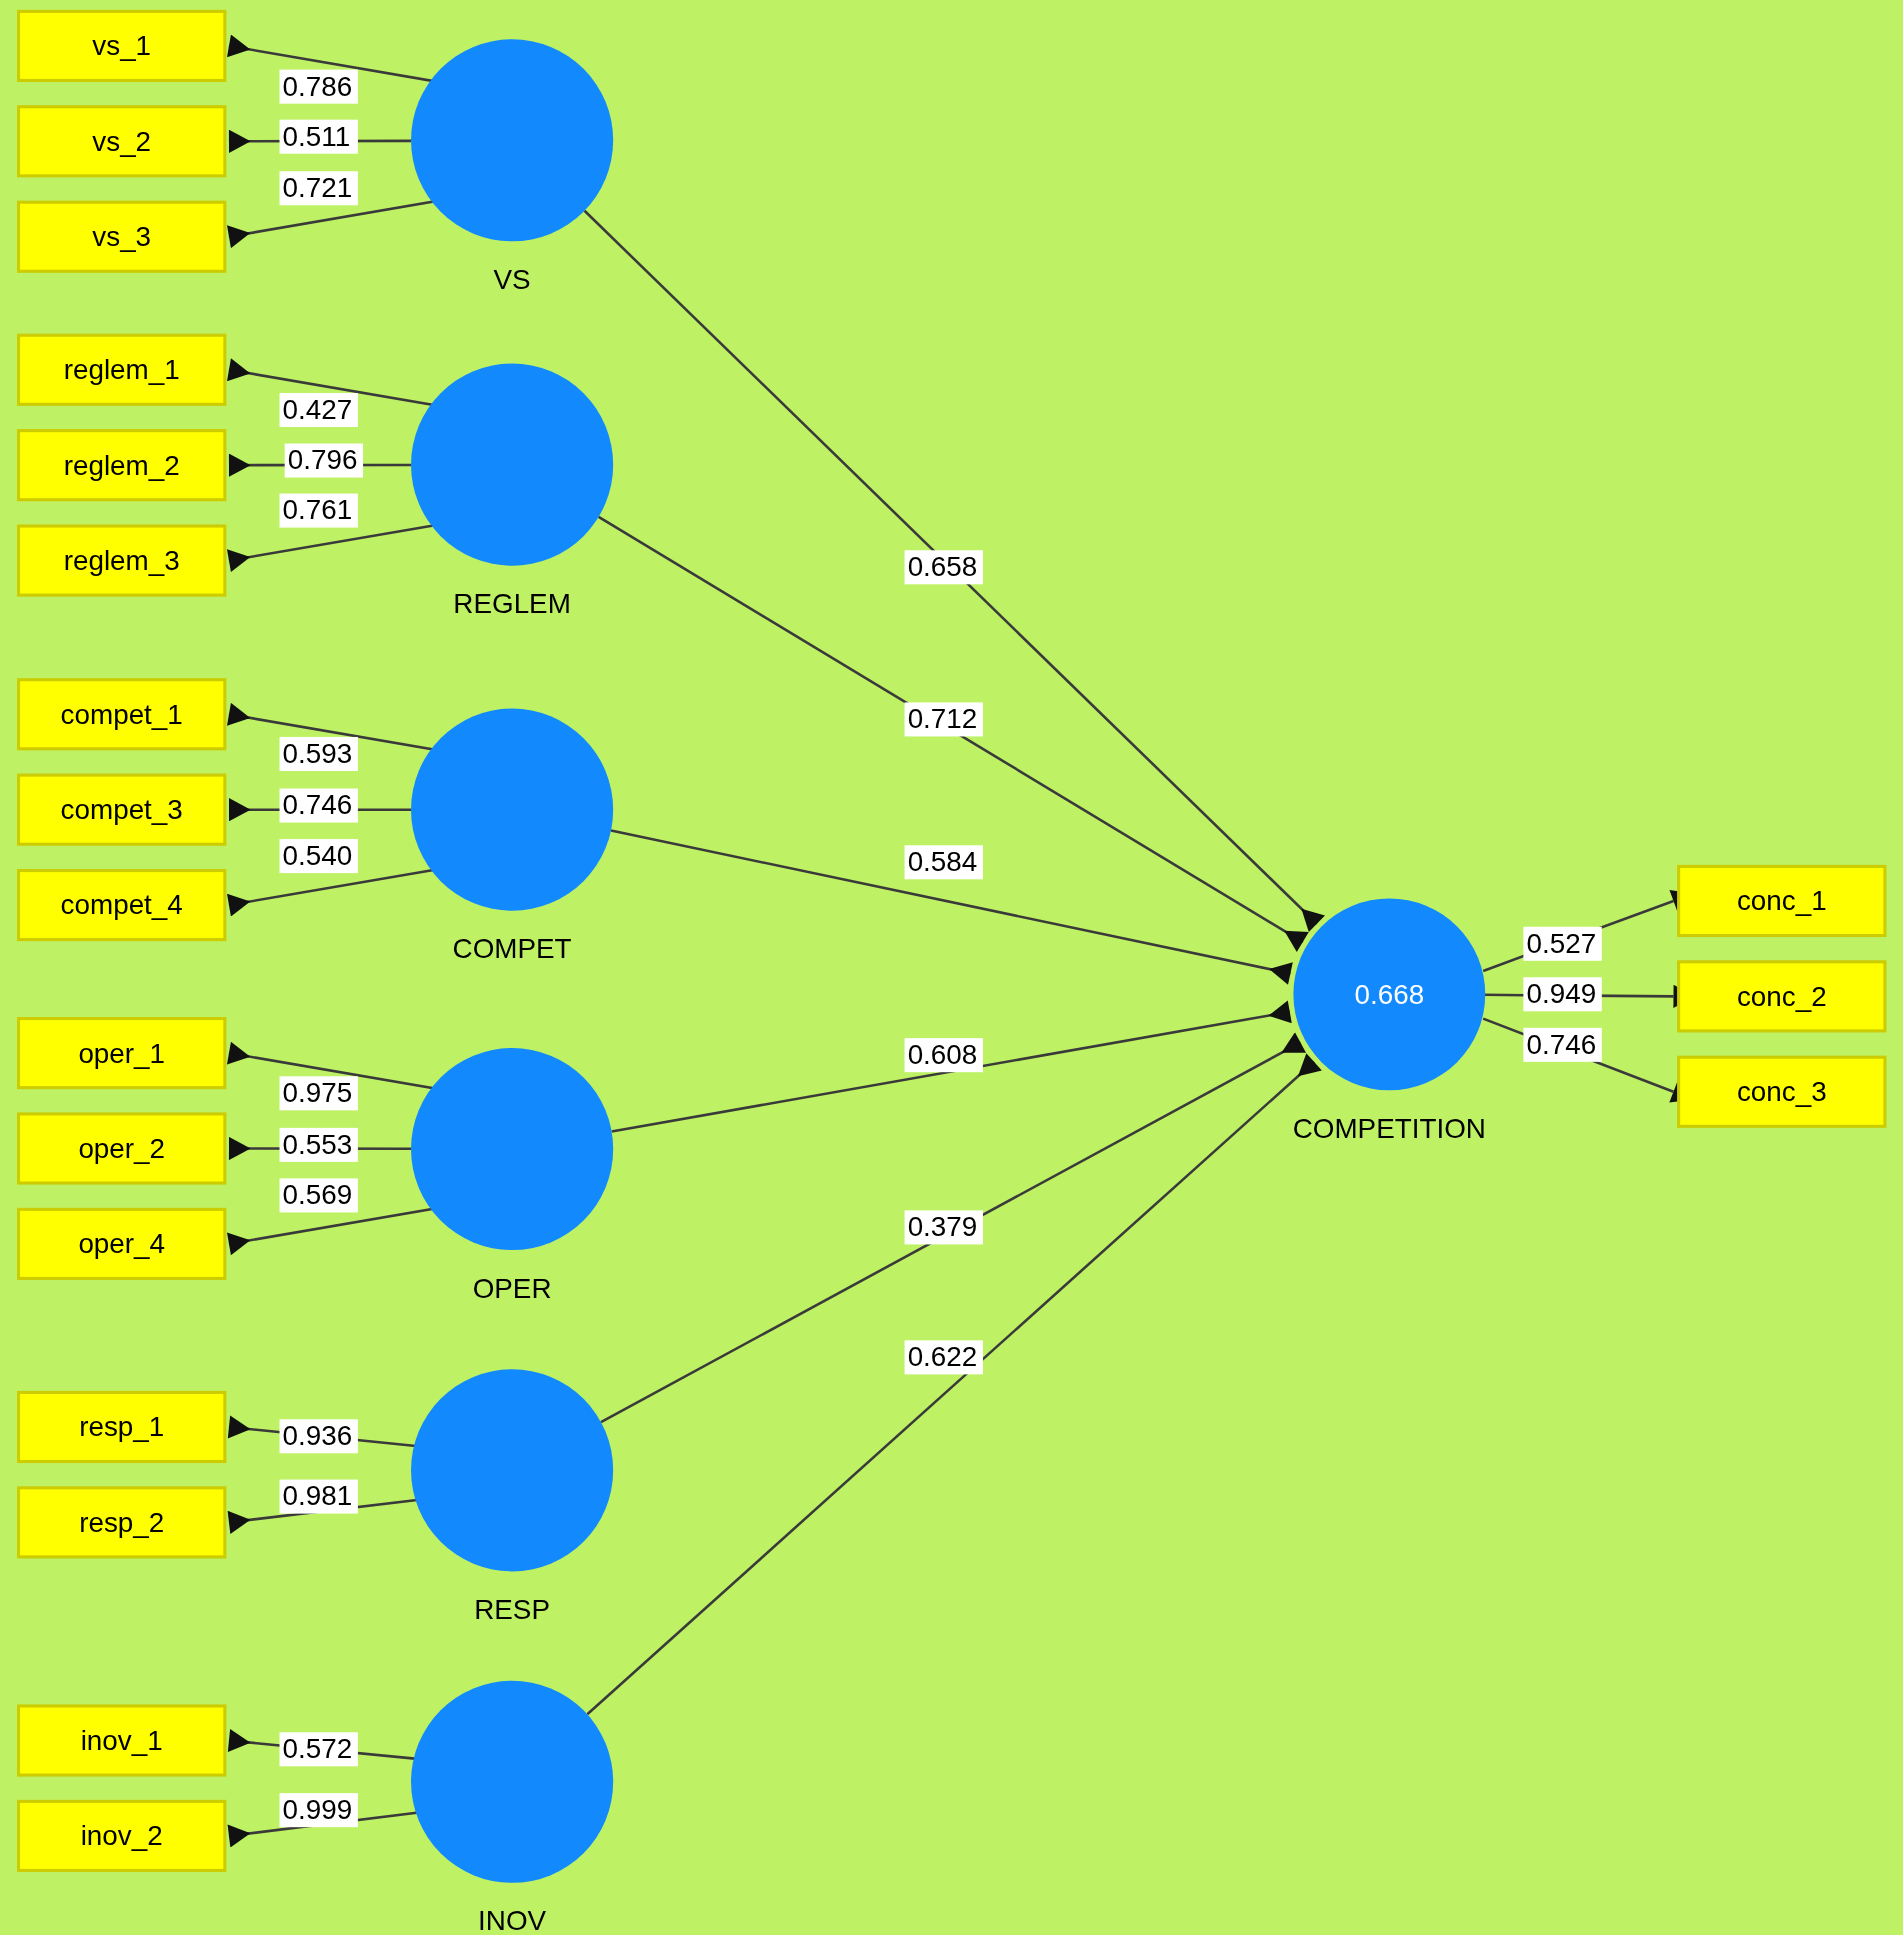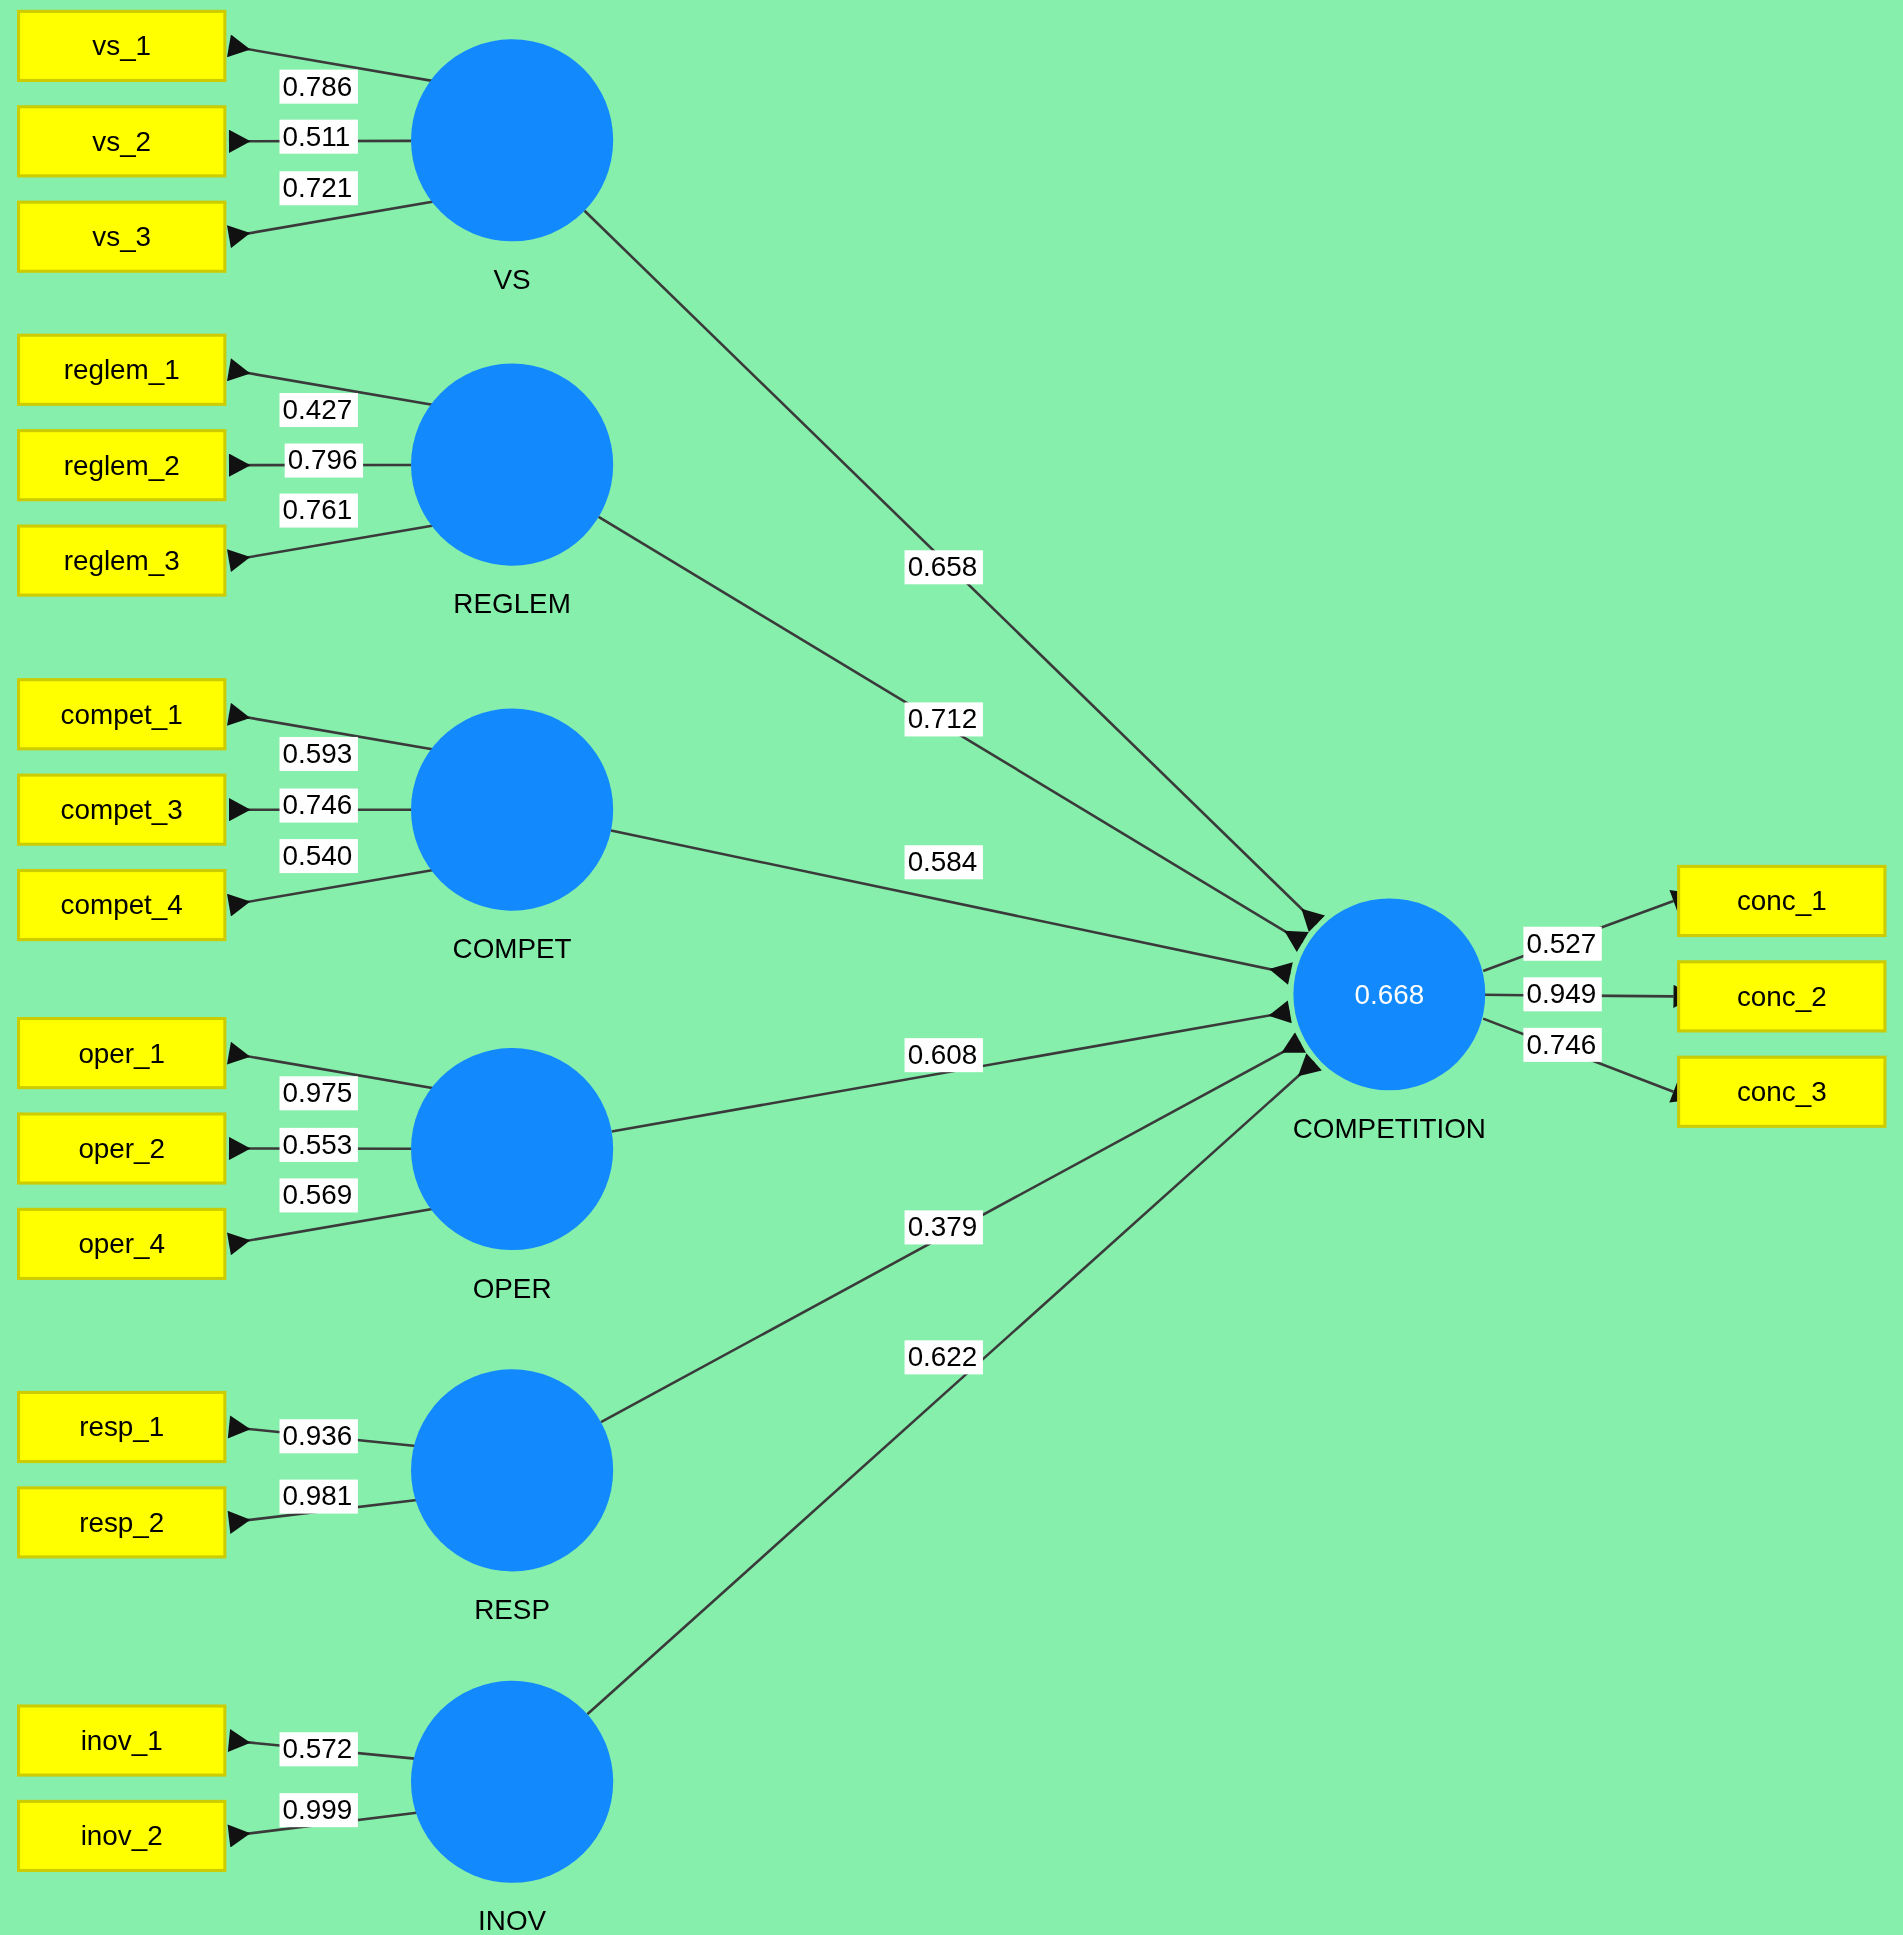--- a/index.html
+++ b/index.html
@@ -1,17 +1,17 @@
 <!DOCTYPE html>
 <html style="font-size:8.3px"><head>
 <meta charset="utf-8">
 <style>
   html,body{margin:0;padding:0;background:#ffffff;}
   body{font-family:"Liberation Sans",sans-serif;}
-  #stage{position:relative;width:1904px;height:1936px;background:#86efac;overflow:hidden;}
+  #stage{position:relative;width:1904px;height:1936px;background:#bef264;overflow:hidden;}
   svg#diagram{display:block;width:1904px;height:1936px;}
   .ind-box-rect{fill:#FFFF00;stroke:#CCCC00;stroke-width:6;}
   .ind-box-label{fill:#000000;font-family:"Liberation Sans",sans-serif;font-size:54px;text-anchor:middle;dominant-baseline:middle;}
   .lv-circle{fill:#1289FD;}
   .lv-label{fill:#000000;font-family:"Liberation Sans",sans-serif;font-size:54px;text-anchor:middle;dominant-baseline:middle;}
   .r2-label{fill:#FFFFFF;font-family:"Liberation Sans",sans-serif;font-size:54px;text-anchor:middle;dominant-baseline:middle;}
   .edge-line{stroke:#3a3a3a;stroke-width:5;fill:none;}
   .coef-label{fill:#000000;font-family:"Liberation Sans",sans-serif;font-size:54px;dominant-baseline:middle;}
   .coef-halo{fill:#ffffff;}
 </style>

